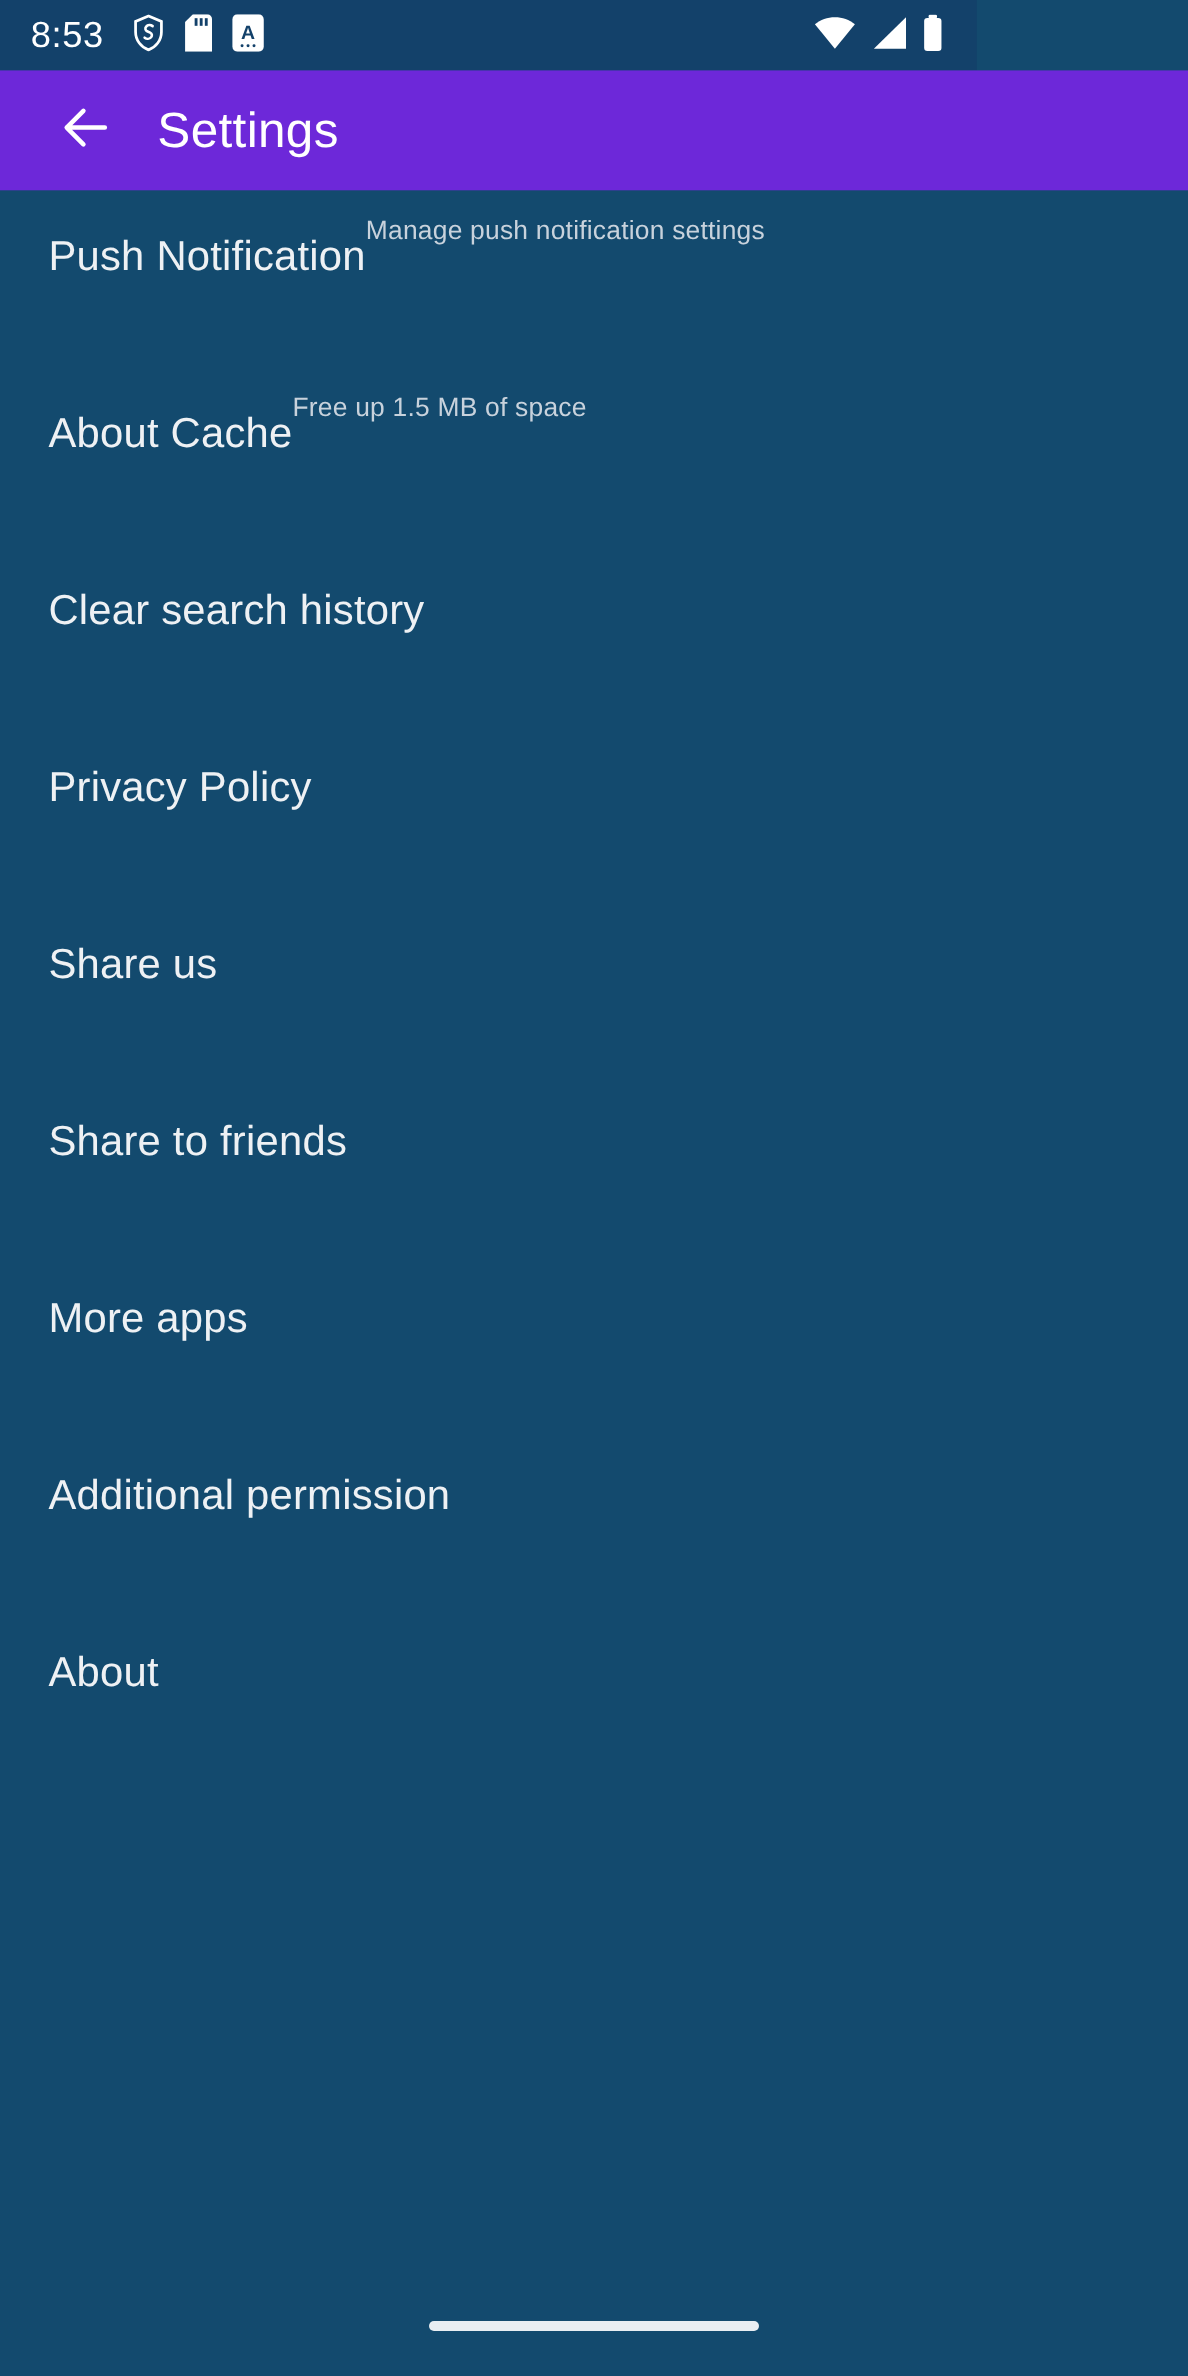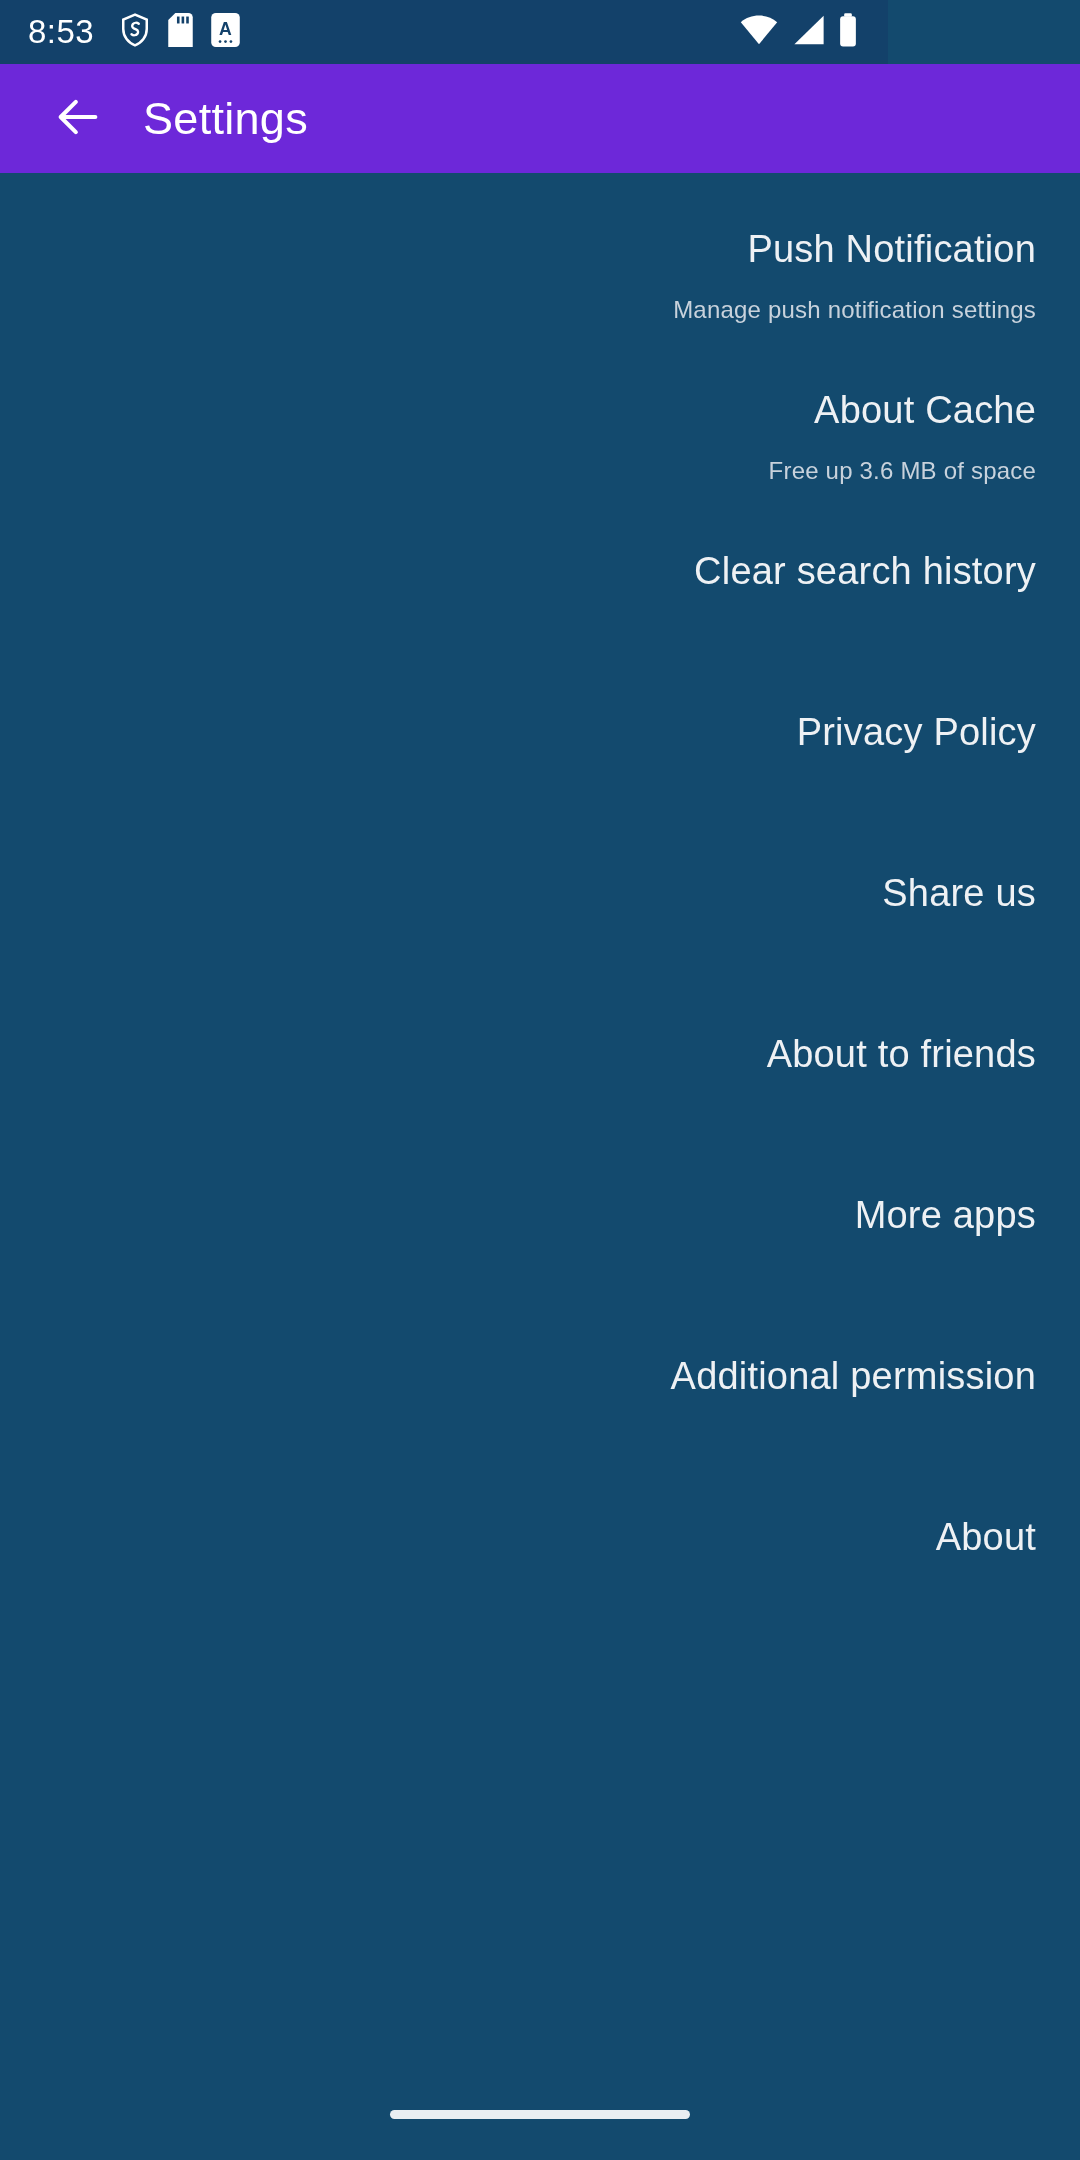--- a/index.html
+++ b/index.html
@@ -38,23 +38,23 @@
     border-radius:50%;
   }
   .app-title {
     color:#ffffff; font-size:45px; font-weight:400;
     letter-spacing:0.3px; margin-left:17px;
   }
 
   
   .list { position:absolute; top:173px; left:0; width:1080px; }
   .list-item {
-    padding:16px 44px;
+    padding:0 44px;
     height:161px;
-    display:flex; flex-direction:column; justify-content:flex-start;text-align:right;
+    display:flex; flex-direction:row; justify-content:flex-start;text-align:right;
   }
   .list-item.with-sub { height:161px; }
   .item-title {
     color:#eef1f4; font-size:38px; font-weight:400; letter-spacing:0.2px;
     line-height:48px; padding-top:36px;
   }
   .item-sub {
     color:#c8d2dc; font-size:24px; font-weight:400; letter-spacing:0.2px;
     line-height:40px; padding-top:17px;
   }
@@ -138,37 +138,37 @@
 
   <div class="list">
 
     <div class="list-item with-sub">
       <div class="item-title">Push Notification</div>
       <div class="item-sub">Manage push notification settings</div>
     </div>
 
     <div class="list-item with-sub">
       <div class="item-title">About Cache</div>
-      <div class="item-sub">Free up 3.6 MB of space</div>
+      <div class="item-sub">Free up 1.5 MB of space</div>
     </div>
 
     <div class="list-item">
       <div class="item-title">Clear search history</div>
     </div>
 
     <div class="list-item">
       <div class="item-title">Privacy Policy</div>
     </div>
 
     <div class="list-item">
       <div class="item-title">Share us</div>
     </div>
 
     <div class="list-item">
-      <div class="item-title">About to friends</div>
+      <div class="item-title">Share to friends</div>
     </div>
 
     <div class="list-item">
       <div class="item-title">More apps</div>
     </div>
 
     <div class="list-item">
       <div class="item-title">Additional permission</div>
     </div>
 

